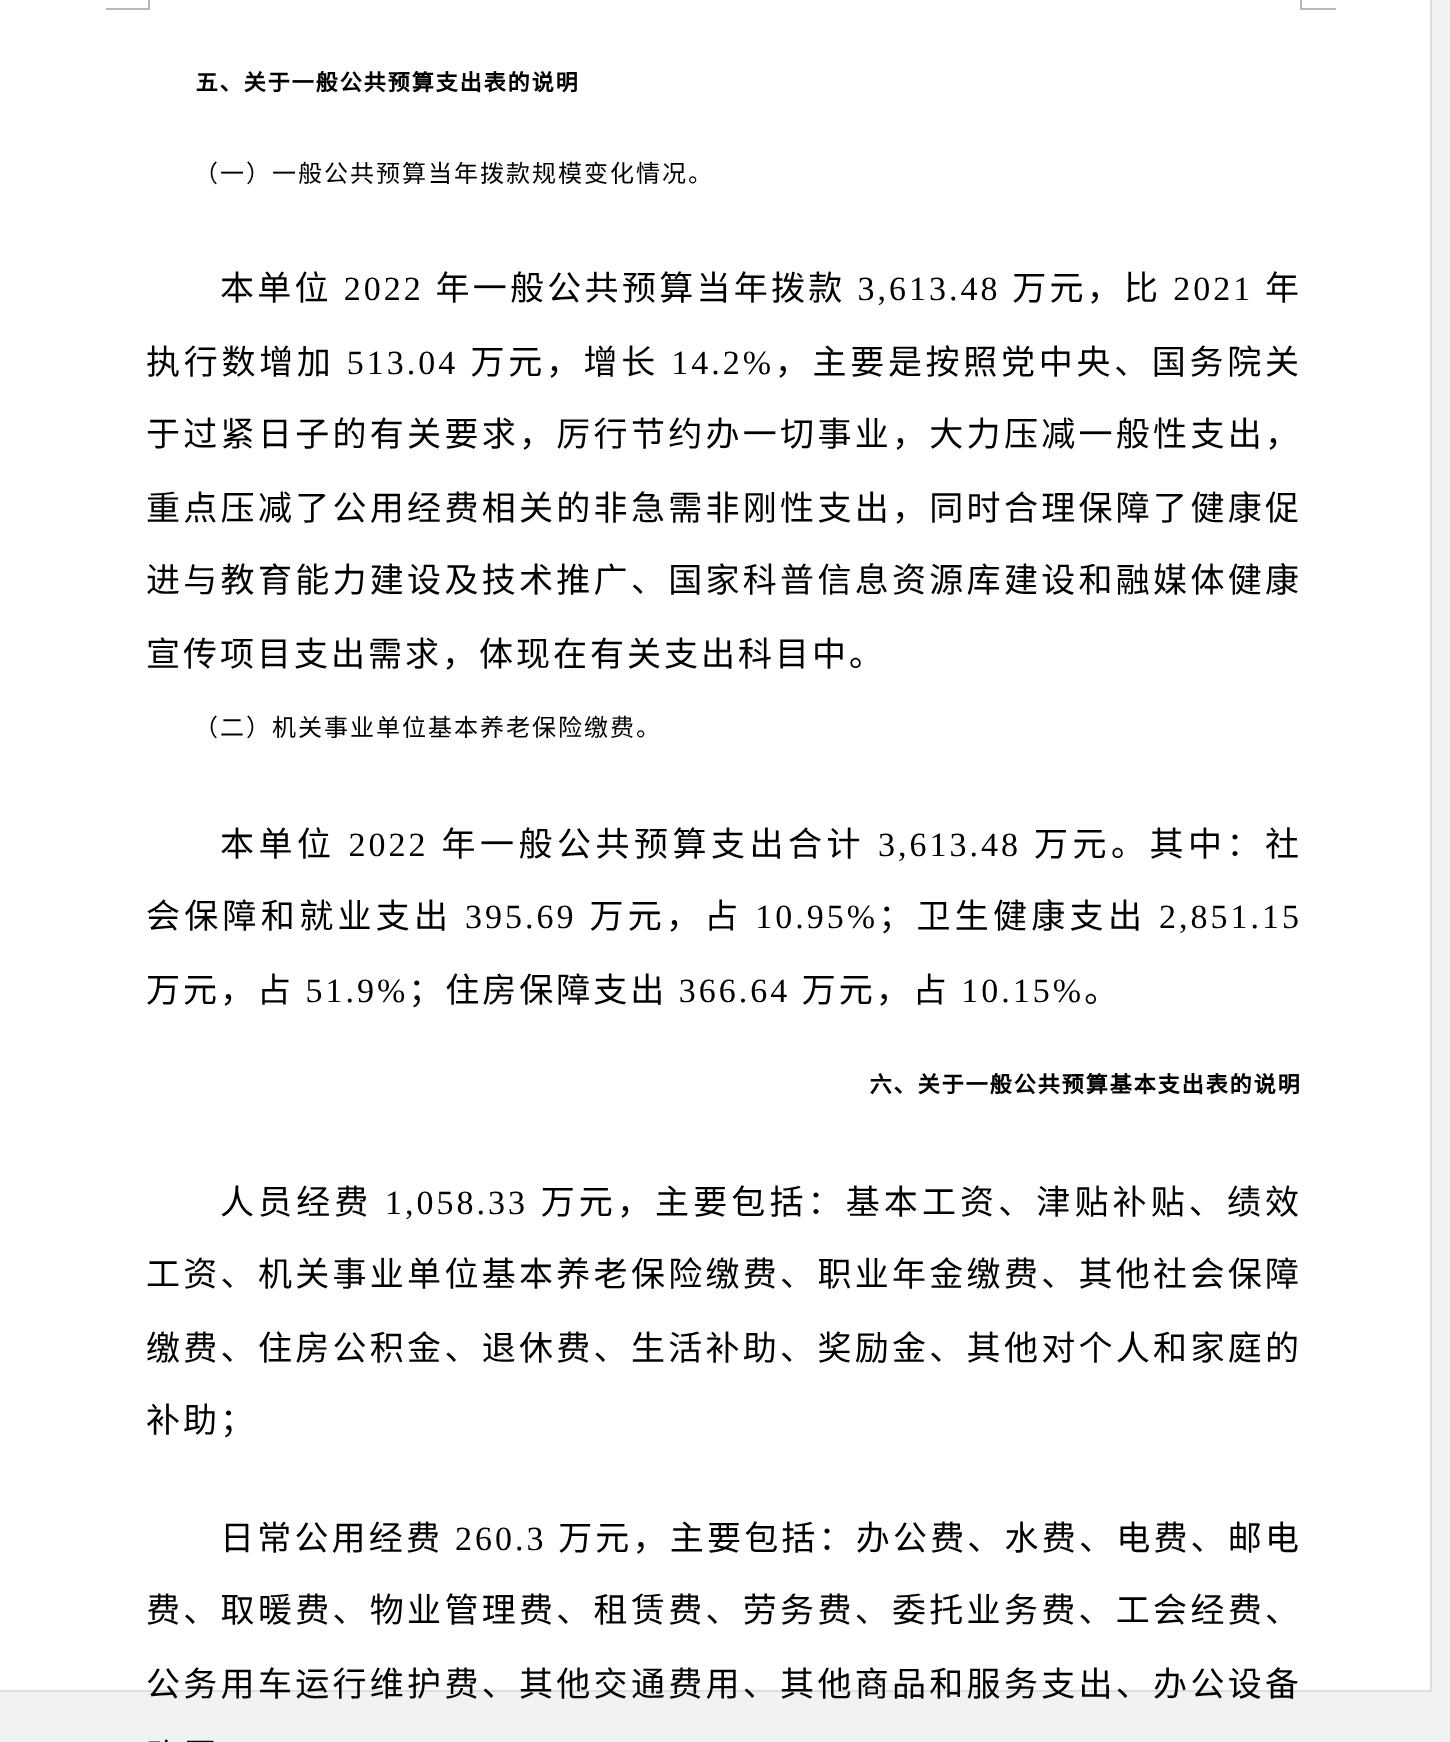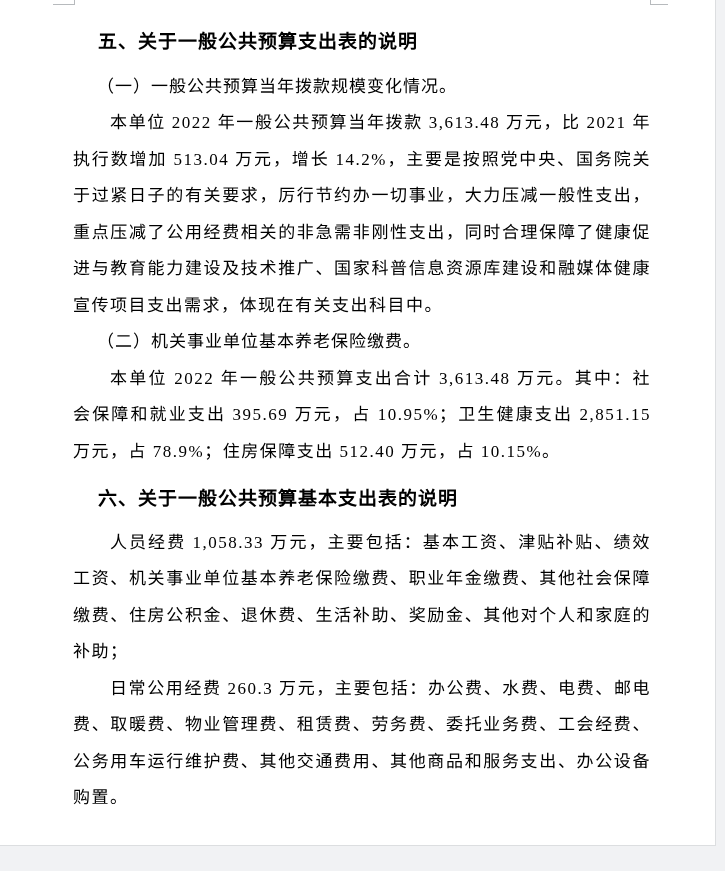--- a/index.html
+++ b/index.html
@@ -40,51 +40,52 @@
   .content{
     position:absolute;
     left:73px;top:0;
     width:578px;
     padding-top:24px;
     line-height:36.5px;
   }
   .h{
     font-family:"Liberation Sans","DejaVu Sans",sans-serif;
     font-weight:700;
-    font-size:19px;
+    font-size:11px;
     text-indent:25px;
     letter-spacing:1px;
     white-space:nowrap;
   }
   .h.first{margin:0 0 8px 0;}
-  .h.second{margin:11px 0 7px 0;}
+  .h.second{margin:11px 0 7px 0;text-align:right;}
   .sub{
-    font-size:17px;
+    font-size:12px;
     text-indent:24px;
     letter-spacing:1px;
     white-space:nowrap;
   }
   .p{
     font-size:17px;
     text-indent:37px;
     text-align:justify;
     text-justify:inter-character;
     letter-spacing:1.5px;
+    margin-top:22px;
   }
 </style>
 </head>
 <body>
 
 <div class="page">
   <div class="crop left"></div>
   <div class="crop right"></div>
 
   <div class="content">
     <div class="h first">五、关于一般公共预算支出表的说明</div>
     <div class="sub">（一）一般公共预算当年拨款规模变化情况。</div>
     <div class="p">本单位 2022 年一般公共预算当年拨款 3,613.48 万元，比 2021 年执行数增加 513.04 万元，增长 14.2%，主要是按照党中央、国务院关于过紧日子的有关要求，厉行节约办一切事业，大力压减一般性支出，重点压减了公用经费相关的非急需非刚性支出，同时合理保障了健康促进与教育能力建设及技术推广、国家科普信息资源库建设和融媒体健康宣传项目支出需求，体现在有关支出科目中。</div>
     <div class="sub">（二）机关事业单位基本养老保险缴费。</div>
-    <div class="p">本单位 2022 年一般公共预算支出合计 3,613.48 万元。其中：社会保障和就业支出 395.69 万元，占 10.95%；卫生健康支出 2,851.15 万元，占 78.9%；住房保障支出 512.40 万元，占 10.15%。</div>
+    <div class="p">本单位 2022 年一般公共预算支出合计 3,613.48 万元。其中：社会保障和就业支出 395.69 万元，占 10.95%；卫生健康支出 2,851.15 万元，占 51.9%；住房保障支出 366.64 万元，占 10.15%。</div>
     <div class="h second">六、关于一般公共预算基本支出表的说明</div>
     <div class="p">人员经费 1,058.33 万元，主要包括：基本工资、津贴补贴、绩效工资、机关事业单位基本养老保险缴费、职业年金缴费、其他社会保障缴费、住房公积金、退休费、生活补助、奖励金、其他对个人和家庭的补助；</div>
     <div class="p">日常公用经费 260.3 万元，主要包括：办公费、水费、电费、邮电费、取暖费、物业管理费、租赁费、劳务费、委托业务费、工会经费、公务用车运行维护费、其他交通费用、其他商品和服务支出、办公设备购置。</div>
   </div>
 </div>
 
 </body></html>

